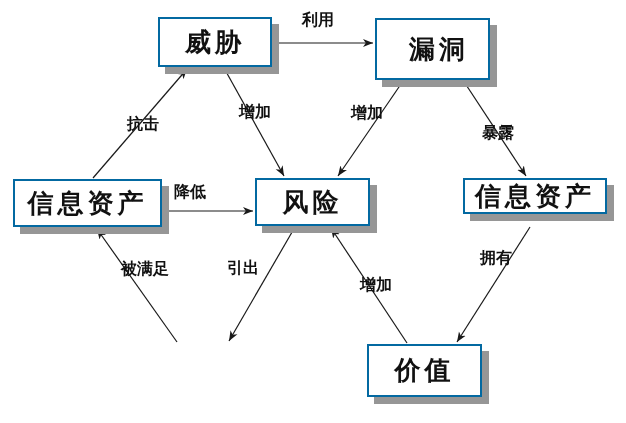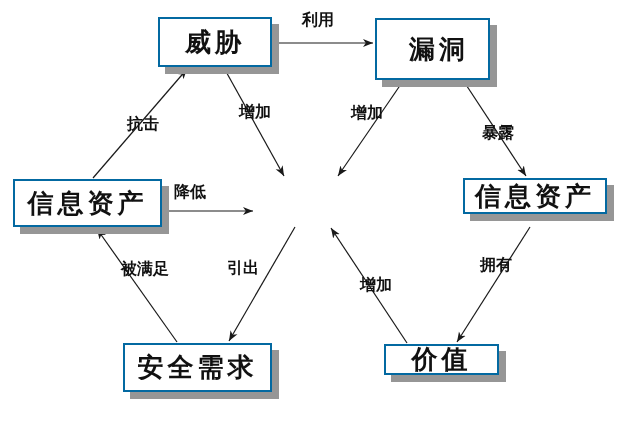--- a/index.html
+++ b/index.html
@@ -40,39 +40,39 @@
     letter-spacing: 4px;
     color: #111111;
     white-space: nowrap;
   }
   #node-threat               { left: 158px; top: 17px;  width: 114px; height: 50px; }
   #node-vulnerability        { left: 375px; top: 18px;  width: 115px; height: 62px; padding-left: 13px; }
   #node-security-measures    { left: 13px;  top: 179px; width: 149px; height: 48px; }
   #node-risk                 { left: 255px; top: 178px; width: 115px; height: 48px; }
   #node-information-assets   { left: 463px; top: 178px; width: 144px; height: 36px; }
   #node-security-requirements{ left: 123px; top: 343px; width: 149px; height: 49px; }
-  #node-value                { left: 367px; top: 344px; width: 115px; height: 31px; margin-left: 17px; }
+  #node-value                { left: 367px; top: 344px; width: 115px; height: 53px; }
   .edge-label {
     position: absolute;
     transform: translate(-50%, -50%);
     font-size: 16px;
     font-weight: bold;
     color: #111111;
     white-space: nowrap;
   }
   #lbl-exploit      { left: 318px; top: 20px; text-align: center;  }
   #lbl-resist       { left: 143px; top: 124px; }
   #lbl-increase-1   { left: 255px; top: 112px; }
   #lbl-increase-2   { left: 367px; top: 113px; }
   #lbl-expose       { left: 498px; top: 109px; margin-top: 24px; }
   #lbl-reduce       { left: 190px; top: 192px; }
   #lbl-lead-to      { left: 243px; top: 268px; }
   #lbl-satisfied-by { left: 145px; top: 269px; }
   #lbl-increase-3   { left: 376px; top: 285px; }
-  #lbl-own          { left: 496px; top: 265px; text-align: right; }
+  #lbl-own          { left: 496px; top: 258px; text-align: right; }
 </style>
 </head>
 <body>
 
 <div class="canvas">
 
   <svg class="edges-svg" viewBox="0 0 626 423" xmlns="http://www.w3.org/2000/svg">
     <defs>
       <marker id="arrow" viewBox="0 0 11 9" refX="10" refY="4.5" markerWidth="11" markerHeight="9" markerUnits="userSpaceOnUse" orient="auto">
         <path d="M0,0.5 L10,4.5 L0,8.5 L2.8,4.5 Z" fill="#1a1a1a"></path>
@@ -89,24 +89,24 @@
     <line x1="407" y1="343" x2="331" y2="228" marker-end="url(#arrow)"></line>
     <line x1="530" y1="227" x2="457" y2="342" marker-end="url(#arrow)"></line>
   </svg>
 
   <div class="node" id="node-threat">威胁</div>
 
   <div class="node" id="node-vulnerability">漏洞</div>
 
   <div class="node" id="node-security-measures">信息资产</div>
 
+  <div class="node" id="node-risk">风险</div>
 
   <div class="node" id="node-information-assets">信息资产</div>
 
-  <div class="node" id="node-security-requirements">安全需求</div>
 
   <div class="node" id="node-value">价值</div>
 
   <div class="edge-label" id="lbl-exploit">利用</div>
 
   <div class="edge-label" id="lbl-resist">抗击</div>
 
   <div class="edge-label" id="lbl-increase-1">增加</div>
 
   <div class="edge-label" id="lbl-increase-2">增加</div>

